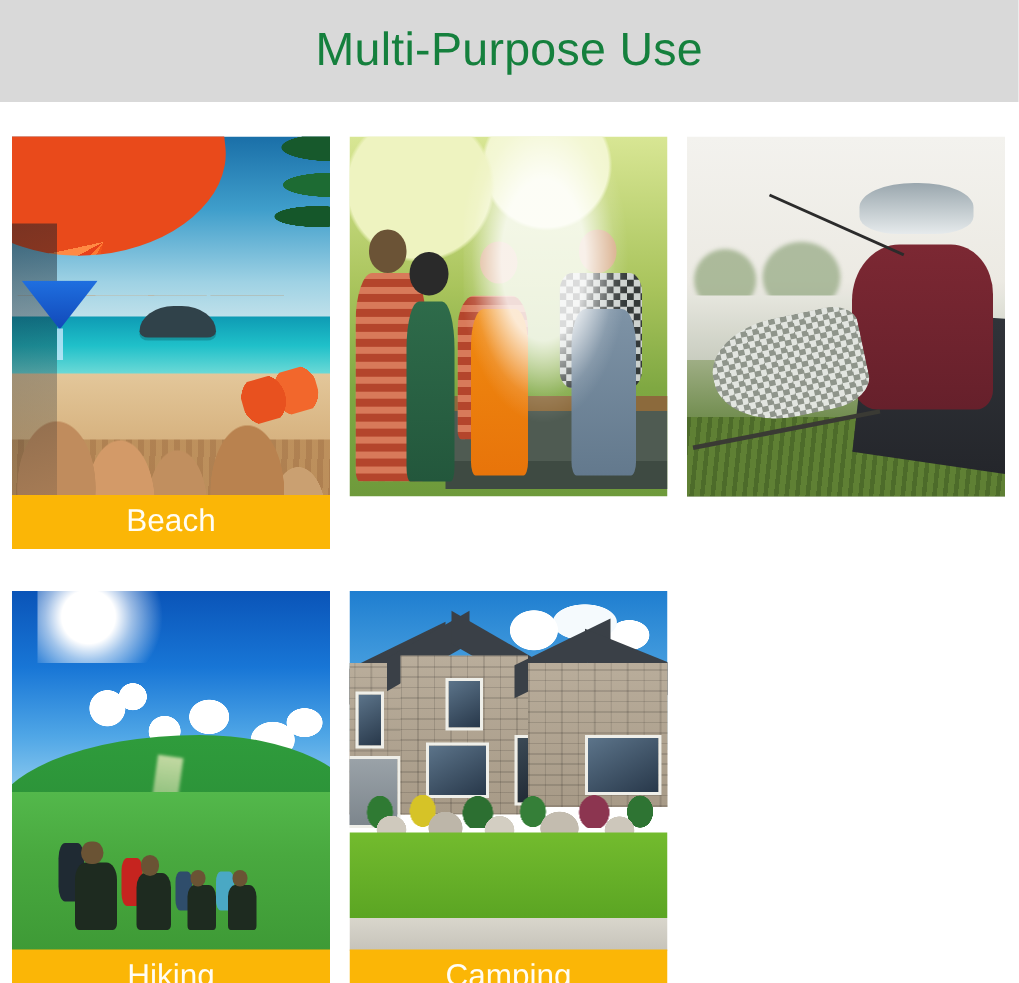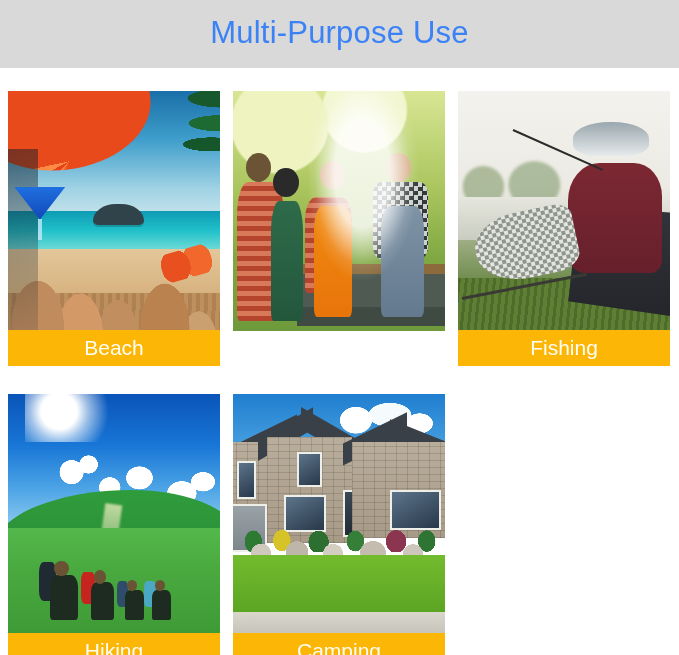--- a/index.html
+++ b/index.html
@@ -27,21 +27,21 @@
   .page-title {
     position: absolute;
     left: 0;
     top: 0;
     width: 679px;
     height: 68px;
     line-height: 66px;
     text-align: center;
     font-size: 31px;
     font-weight: 400;
-    color: #3b82f6;
+    color: #15803d;
     letter-spacing: 0.2px;
     white-space: nowrap;
   }
 
   
   .grid {
     position: absolute;
     left: 8px;
     top: 75px;
     width: 663px;
@@ -435,21 +435,20 @@
         <div class="fish-water"></div>
         <div class="fish-grass"></div>
         <div class="fish-chair"></div>
         <div class="fish-body"></div>
         <div class="fish-camo"></div>
         <div class="fish-hat"></div>
         <div class="fish-rod"></div>
         <div class="fish-rod2"></div>
       </div>
     </div>
-    <div class="label-bar">Fishing</div>
   </div>
 
   <div class="tile">
     <div class="photo">
       <div class="scene">
         <div class="hike-sky"></div>
         <div class="hike-clouds"></div>
         <div class="hike-sun"></div>
         <div class="hike-hill-far"></div>
         <div class="hike-path"></div>

